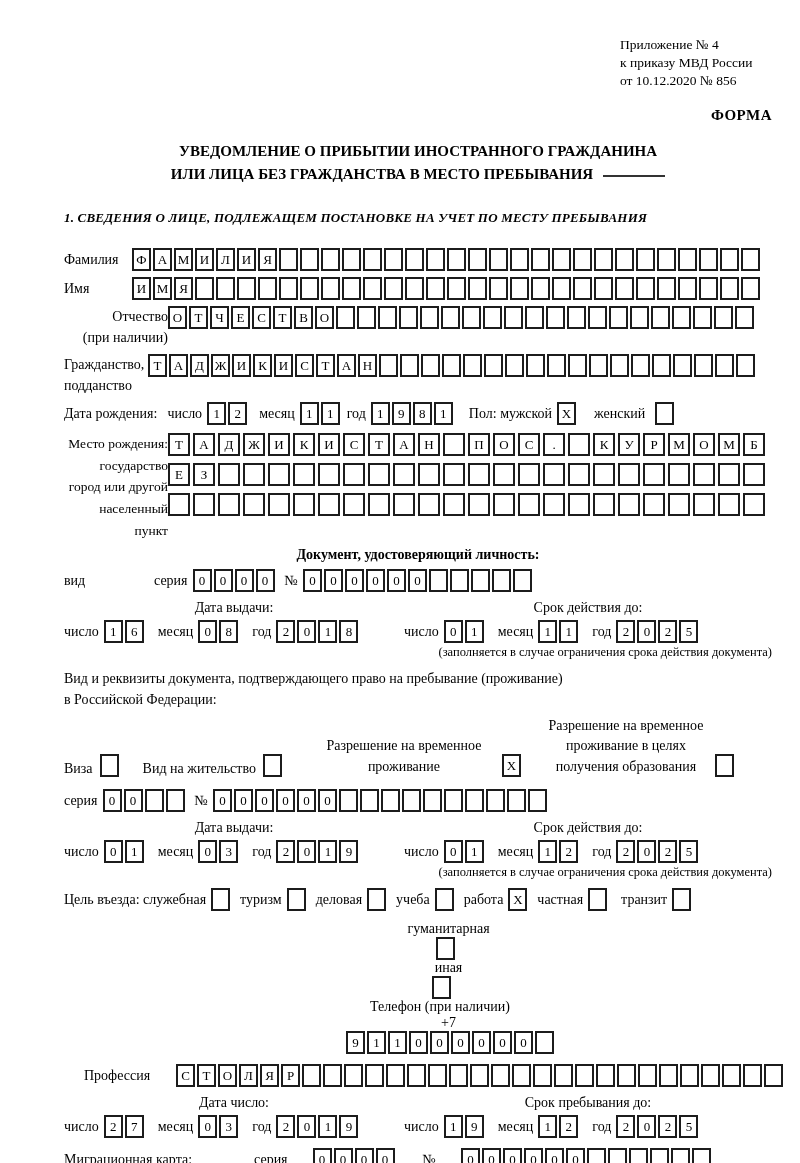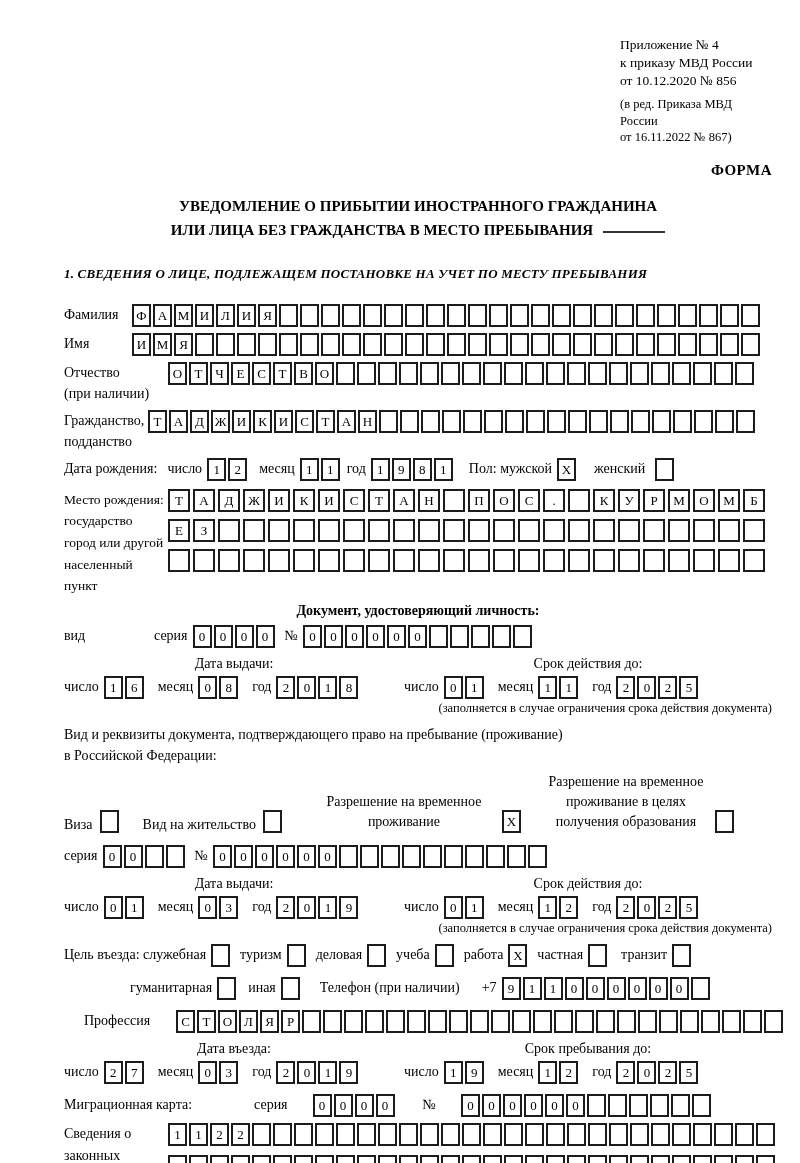--- a/index.html
+++ b/index.html
@@ -13,21 +13,21 @@
   .annex-edit{margin-left:556px;font-size:12.5px;line-height:1.35;margin-top:5px;}
   .forma{ text-align:right;font-weight:bold;font-size:15px;margin-top:16px;letter-spacing:.5px;}
   .title{ text-align:center;font-weight:bold;font-size:15px;line-height:1.55;margin-top:16px;}
   .blankline{display:inline-block;width:62px;height:2px;background:#333;margin-left:10px;vertical-align:2px;}
   .sect{ font-weight:bold;font-size:13px;margin-top:24px;margin-bottom:22px;letter-spacing:.2px;font-style:italic;}
   .row{display:flex;align-items:center;margin-bottom:6px;flex-wrap:nowrap;}
   .row.top{align-items:flex-start;}
   .lbl{white-space:nowrap;}
   .lbl2{line-height:1.5;}
   .w68{width:68px;flex:0 0 68px;}
-  .w104{width:104px;flex:0 0 104px;}
+  .w104{width:104px;flex:0 0 104px;text-align:right;}
   .w84{width:84px;flex:0 0 84px;}
   .w90{width:90px;flex:0 0 90px;}
   .cells{white-space:nowrap;display:inline-block;line-height:0;}
   .cell{
     display:inline-block;box-sizing:border-box;width:19px;height:23px;
     border:2px solid #1c1c1c;margin-right:2px;text-align:center;
     font-size:13px;line-height:19px;vertical-align:middle;background:#fff;
   }
   .cell.wide{width:22px;margin-right:3px;}
   .mr5{margin-right:5px;}
@@ -58,24 +58,20 @@
 </head>
 <body>
 
 <div class="page">
 
   <div class="annex">
     <div>Приложение № 4</div>
     <div>к приказу МВД России</div>
     <div>от 10.12.2020 № 856</div>
   </div>
-  <div class="annex-edit">
-    <div>(в ред. Приказа МВД России</div>
-    <div>от 16.11.2022 № 867)</div>
-  </div>
   <div class="forma">ФОРМА</div>
 
   <div class="title">
     <div>УВЕДОМЛЕНИЕ О ПРИБЫТИИ ИНОСТРАННОГО ГРАЖДАНИНА</div>
     <div><span>ИЛИ ЛИЦА БЕЗ ГРАЖДАНСТВА В МЕСТО ПРЕБЫВАНИЯ</span><span class="blankline"></span></div>
   </div>
 
   <div class="sect">1. СВЕДЕНИЯ О ЛИЦЕ, ПОДЛЕЖАЩЕМ ПОСТАНОВКЕ НА УЧЕТ ПО МЕСТУ ПРЕБЫВАНИЯ</div>
 
   <div class="row">
@@ -228,38 +224,38 @@
     <span class="lbl mr5">учеба</span>
     <span class="cells" style="margin-right:8px;"><span class="cell"></span></span>
     <span class="lbl mr5">работа</span>
     <span class="cells" style="margin-right:8px;"><span class="cell">X</span></span>
     <span class="lbl mr5">частная</span>
     <span class="cells" style="margin-right:12px;"><span class="cell"></span></span>
     <span class="lbl mr5">транзит</span>
     <span class="cells"><span class="cell"></span></span>
   </div>
 
-  <div class="row" style="margin-top:10px;padding-left:66px;">
+  <div class="row" style="margin-top:10px;padding-left:66px;flex-direction:column;">
     <span class="lbl mr5">гуманитарная</span>
     <span class="cells" style="margin-right:10px;"><span class="cell"></span></span>
     <span class="lbl mr5">иная</span>
     <span class="cells" style="margin-right:18px;"><span class="cell"></span></span>
     <span class="lbl" style="margin-right:22px;">Телефон (при наличии)</span>
     <span class="lbl mr5">+7</span>
     <span class="cells"><span class="cell">9</span><span class="cell">1</span><span class="cell">1</span><span class="cell">0</span><span class="cell">0</span><span class="cell">0</span><span class="cell">0</span><span class="cell">0</span><span class="cell">0</span><span class="cell"></span></span>
   </div>
 
   <div class="row" style="margin-top:10px;">
     <span class="lbl" style="width:92px;flex:0 0 92px;margin-left:20px;">Профессия</span>
     <span class="cells"><span class="cell">С</span><span class="cell">Т</span><span class="cell">О</span><span class="cell">Л</span><span class="cell">Я</span><span class="cell">Р</span><span class="cell"></span><span class="cell"></span><span class="cell"></span><span class="cell"></span><span class="cell"></span><span class="cell"></span><span class="cell"></span><span class="cell"></span><span class="cell"></span><span class="cell"></span><span class="cell"></span><span class="cell"></span><span class="cell"></span><span class="cell"></span><span class="cell"></span><span class="cell"></span><span class="cell"></span><span class="cell"></span><span class="cell"></span><span class="cell"></span><span class="cell"></span><span class="cell"></span><span class="cell"></span></span>
   </div>
 
   <div class="dpair" style="margin-top:8px;">
     <div class="dp-left">
-      <div class="dp-head">Дата въезда:</div>
+      <div class="dp-head">Дата число:</div>
       <div class="dgroup">
         <span class="lbl">число</span>
         <span class="cells"><span class="cell">2</span><span class="cell">7</span></span>
         <span class="lbl">месяц</span>
         <span class="cells"><span class="cell">0</span><span class="cell">3</span></span>
         <span class="lbl">год</span>
         <span class="cells"><span class="cell">2</span><span class="cell">0</span><span class="cell">1</span><span class="cell">9</span></span>
       </div>
     </div>
     <div class="dp-right">

